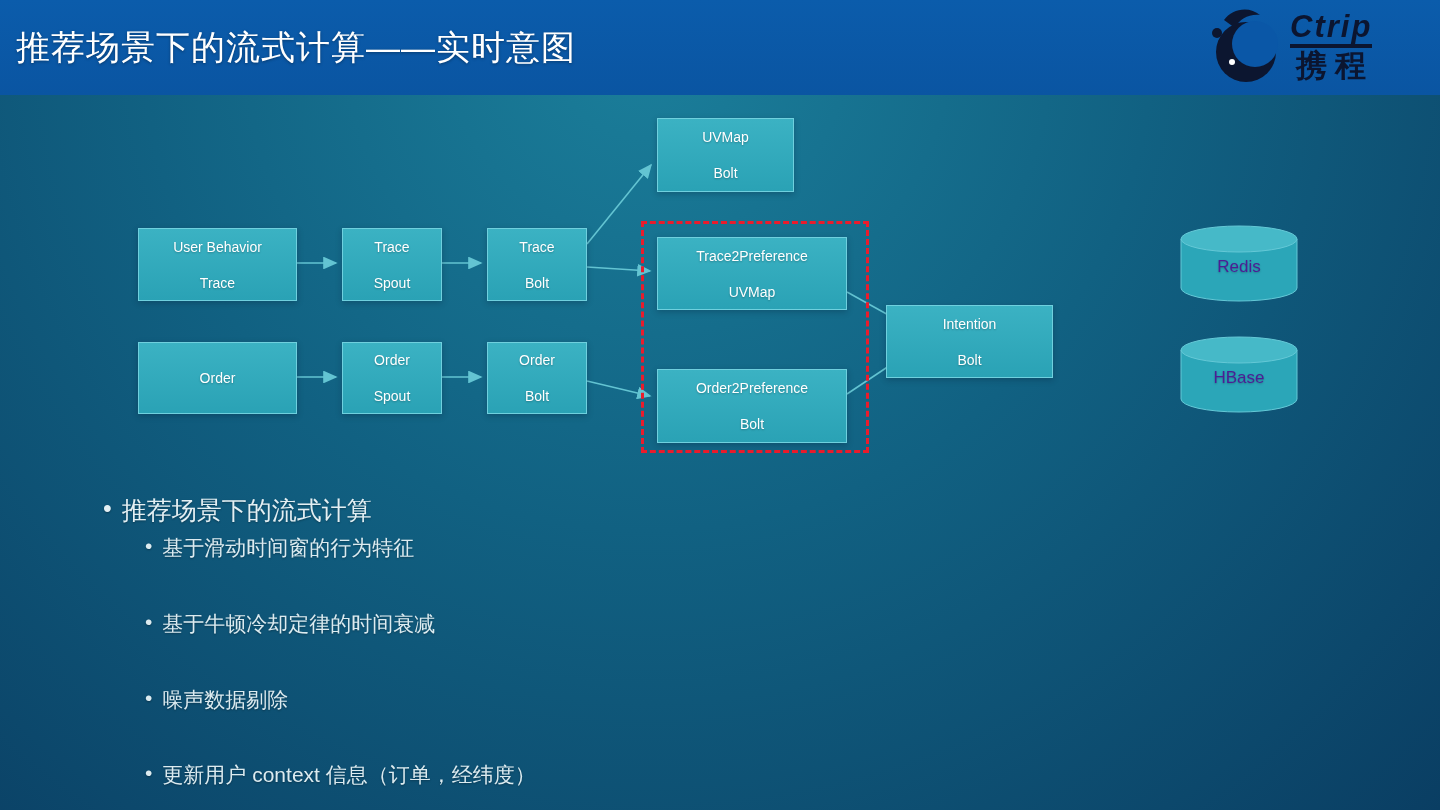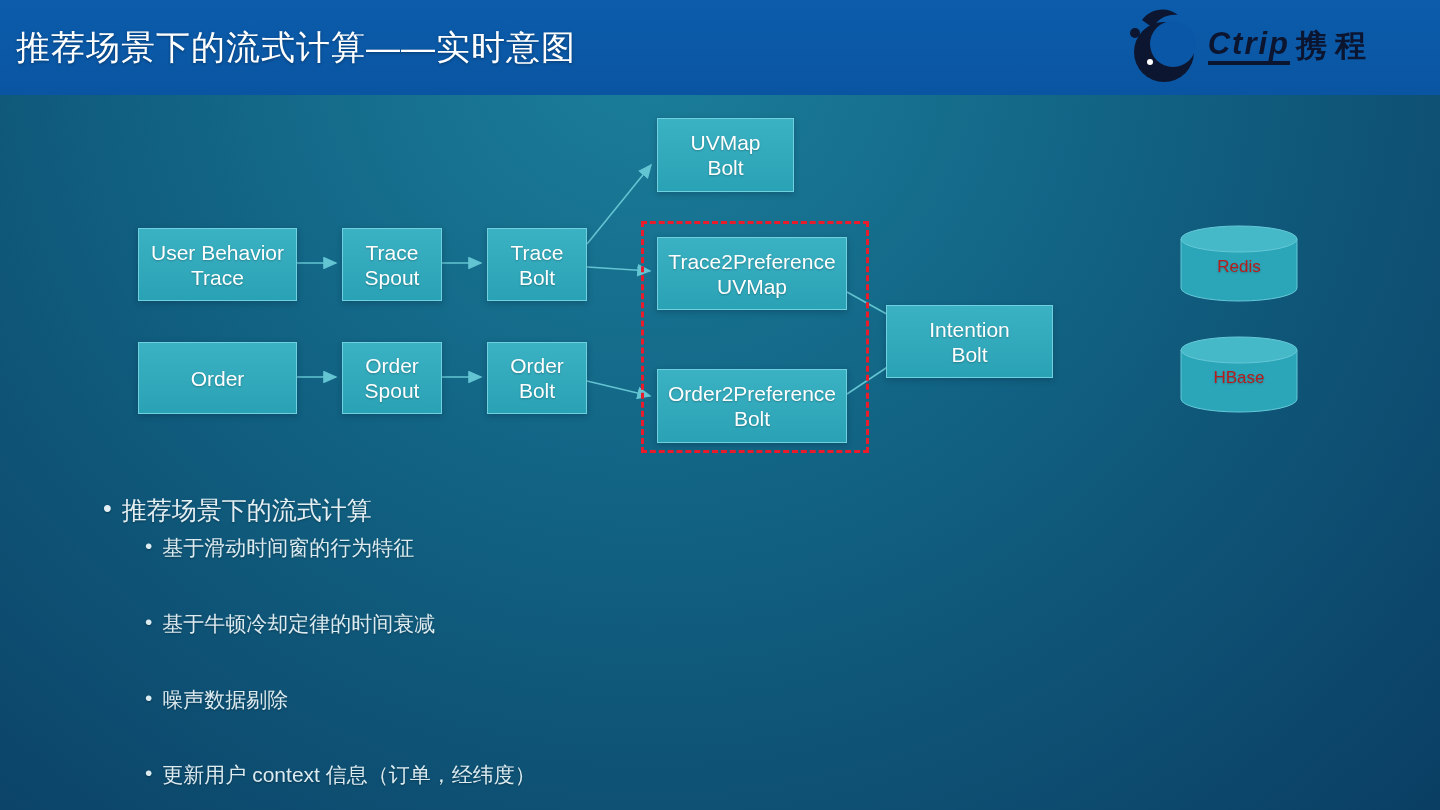--- a/index.html
+++ b/index.html
@@ -13,43 +13,43 @@
   .header{
     position:absolute;left:0;top:0;width:1440px;height:95px;
     background:linear-gradient(180deg,#0b5cab 0%,#0a55a2 100%);
     display:flex;align-items:center;
   }
   .header-title{
     color:#ffffff;font-size:34px;padding-left:16px;letter-spacing:1px;
     text-shadow:0 1px 3px rgba(0,0,0,.35);white-space:nowrap;
   }
   .logo{position:absolute;right:66px;top:6px;display:flex;align-items:center;gap:4px;}
-  .logo-text{display:flex;flex-direction:row;align-items:flex-start;line-height:1;color:#0b1530;}
+  .logo-text{display:flex;flex-direction:column;align-items:flex-start;line-height:1;color:#0b1530;}
   .logo-en{
     font-size:31px;font-weight:bold;font-style:italic;letter-spacing:2px;
     border-bottom:4px solid #0b1530;padding-bottom:2px;
   }
   .logo-cn{font-size:31px;font-weight:bold;letter-spacing:8px;margin-top:2px;margin-left:6px;}
   
   .diagram{position:absolute;left:0;top:95px;width:1440px;height:400px;}
   .wires{position:absolute;left:0;top:0;}
   .node{
     position:absolute;display:flex;align-items:center;justify-content:center;
     text-align:center;white-space:pre-line;
     background:linear-gradient(180deg,#3bb2c3 0%,#2aa2b5 100%);
-    border:1px solid #6fd0de;color:#ffffff;font-size:21px;line-height:25px;
+    border:1px solid #6fd0de;color:#ffffff;font-size:14px;line-height:36px;
     box-shadow:0 2px 6px rgba(0,20,40,.25);
     text-shadow:0 1px 2px rgba(0,0,0,.25);
   }
   .dashed-group{
     position:absolute;left:641px;top:126px;width:222px;height:226px;
     border:3px dashed #ea1c2c;
   }
   .cyl-label{
-    position:absolute;width:116px;text-align:center;color:#b91c1c;font-size:17px;
+    position:absolute;width:116px;text-align:center;color:#4c1d95;font-size:17px;
     text-shadow:0 1px 2px rgba(0,0,0,.25);
   }
   
   .bullet{
     position:absolute;color:#e3eff3;display:flex;align-items:flex-start;
     text-shadow:0 1px 2px rgba(0,0,0,.3);
   }
   .bullet-main{left:103px;top:494px;font-size:25px;}
   .bullet-sub{font-size:21px;color:#dcebf0;}
   .bullet .dot{margin-right:10px;}

